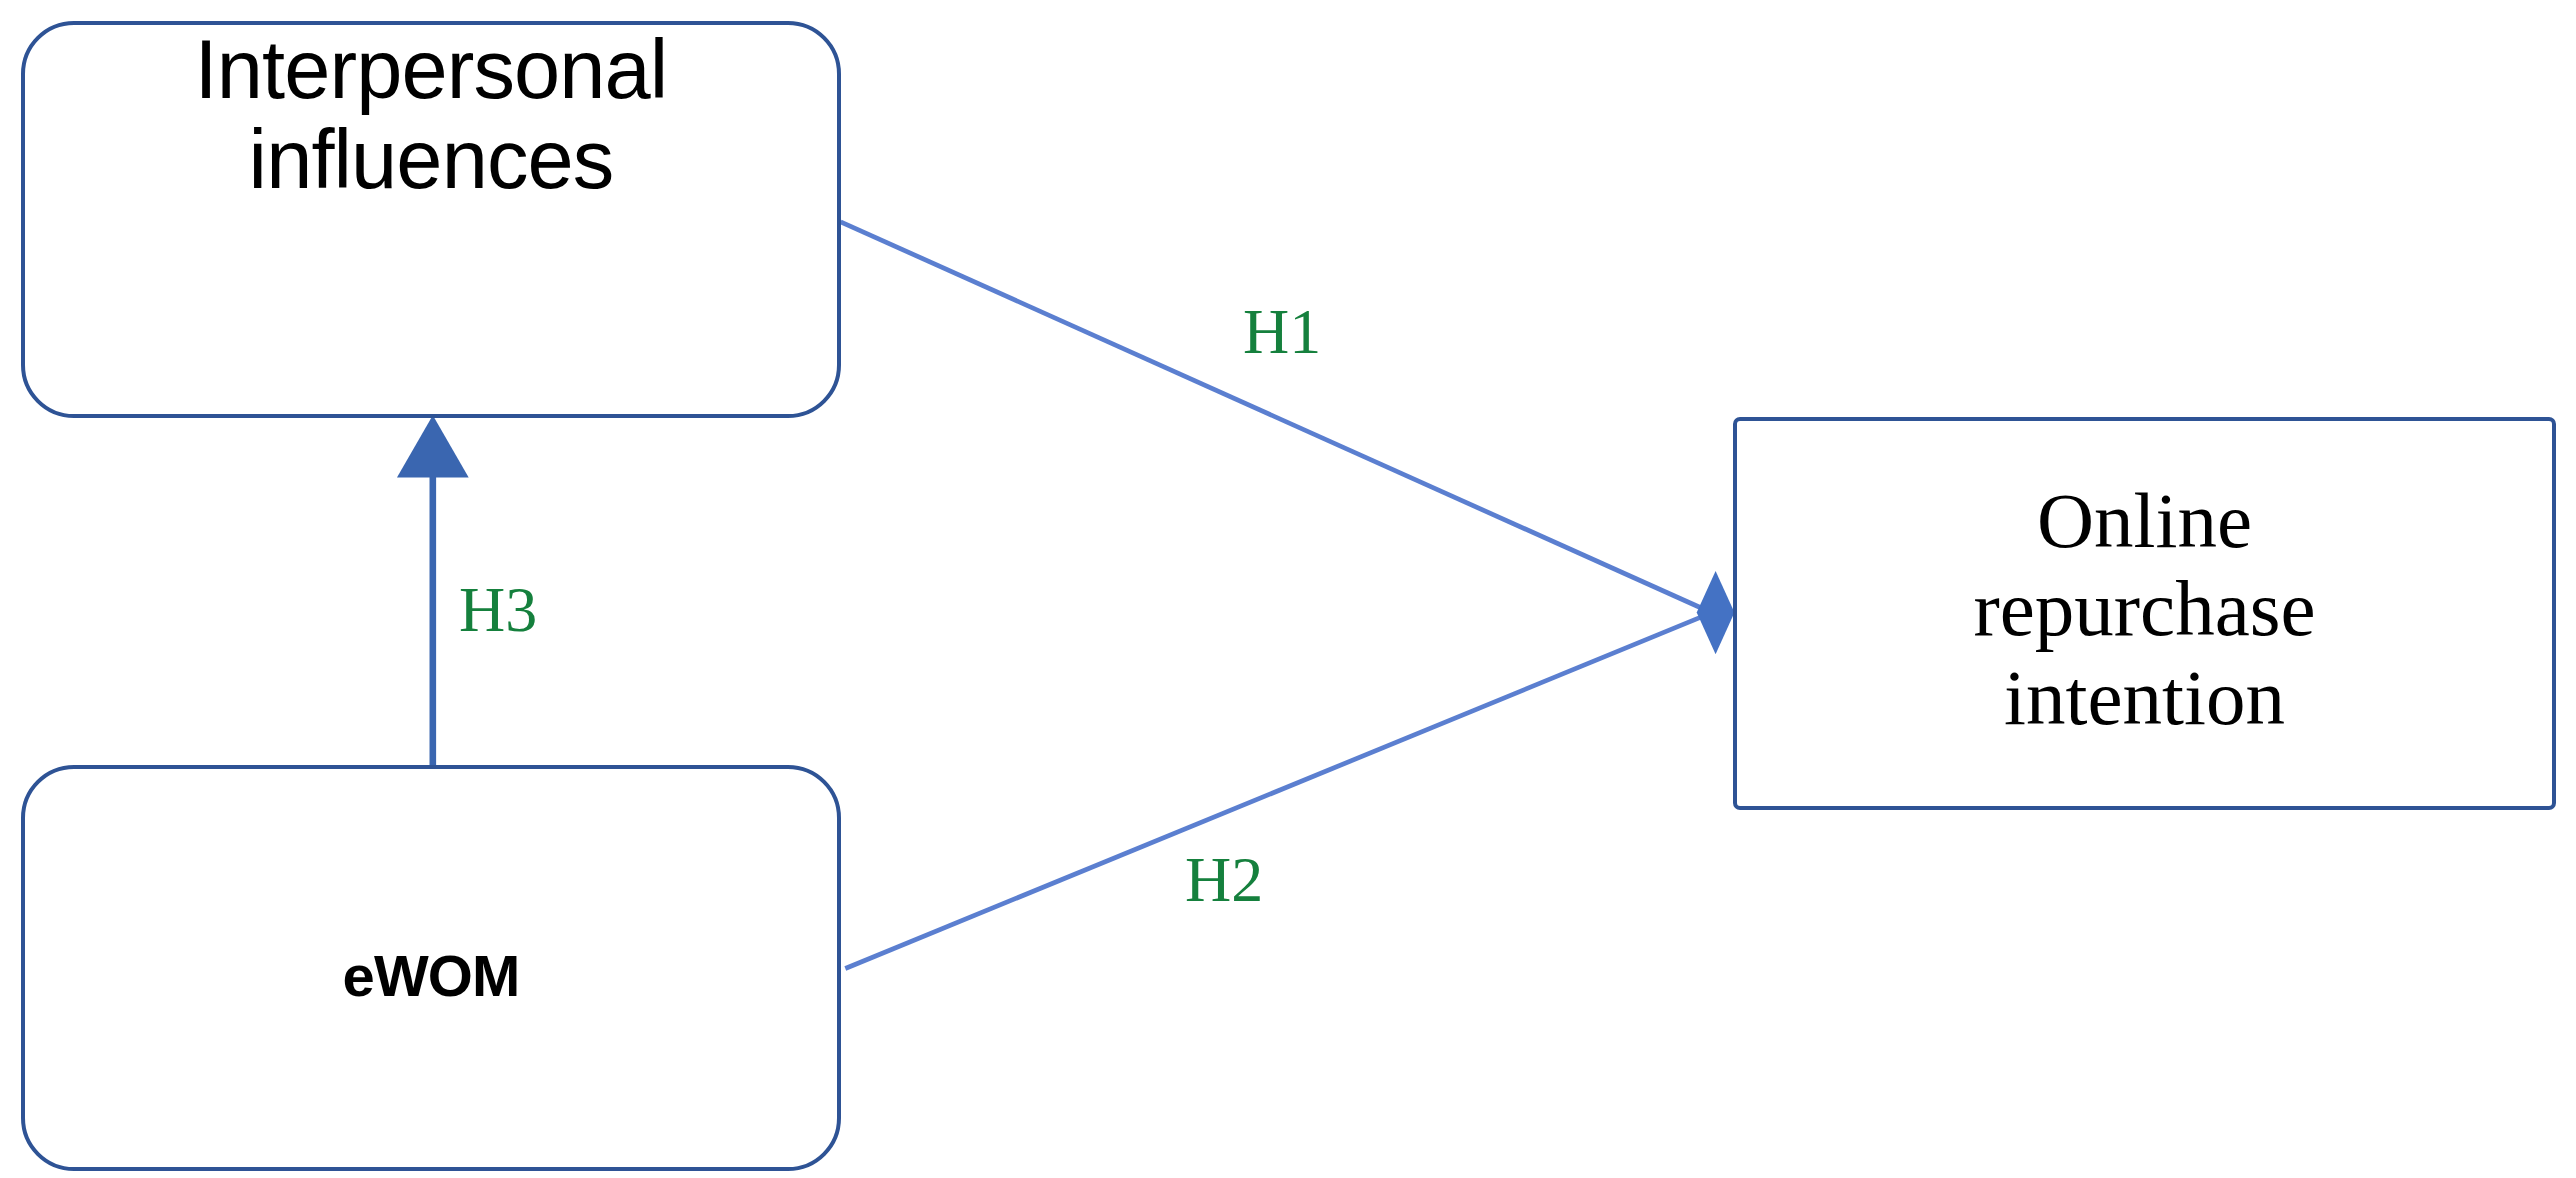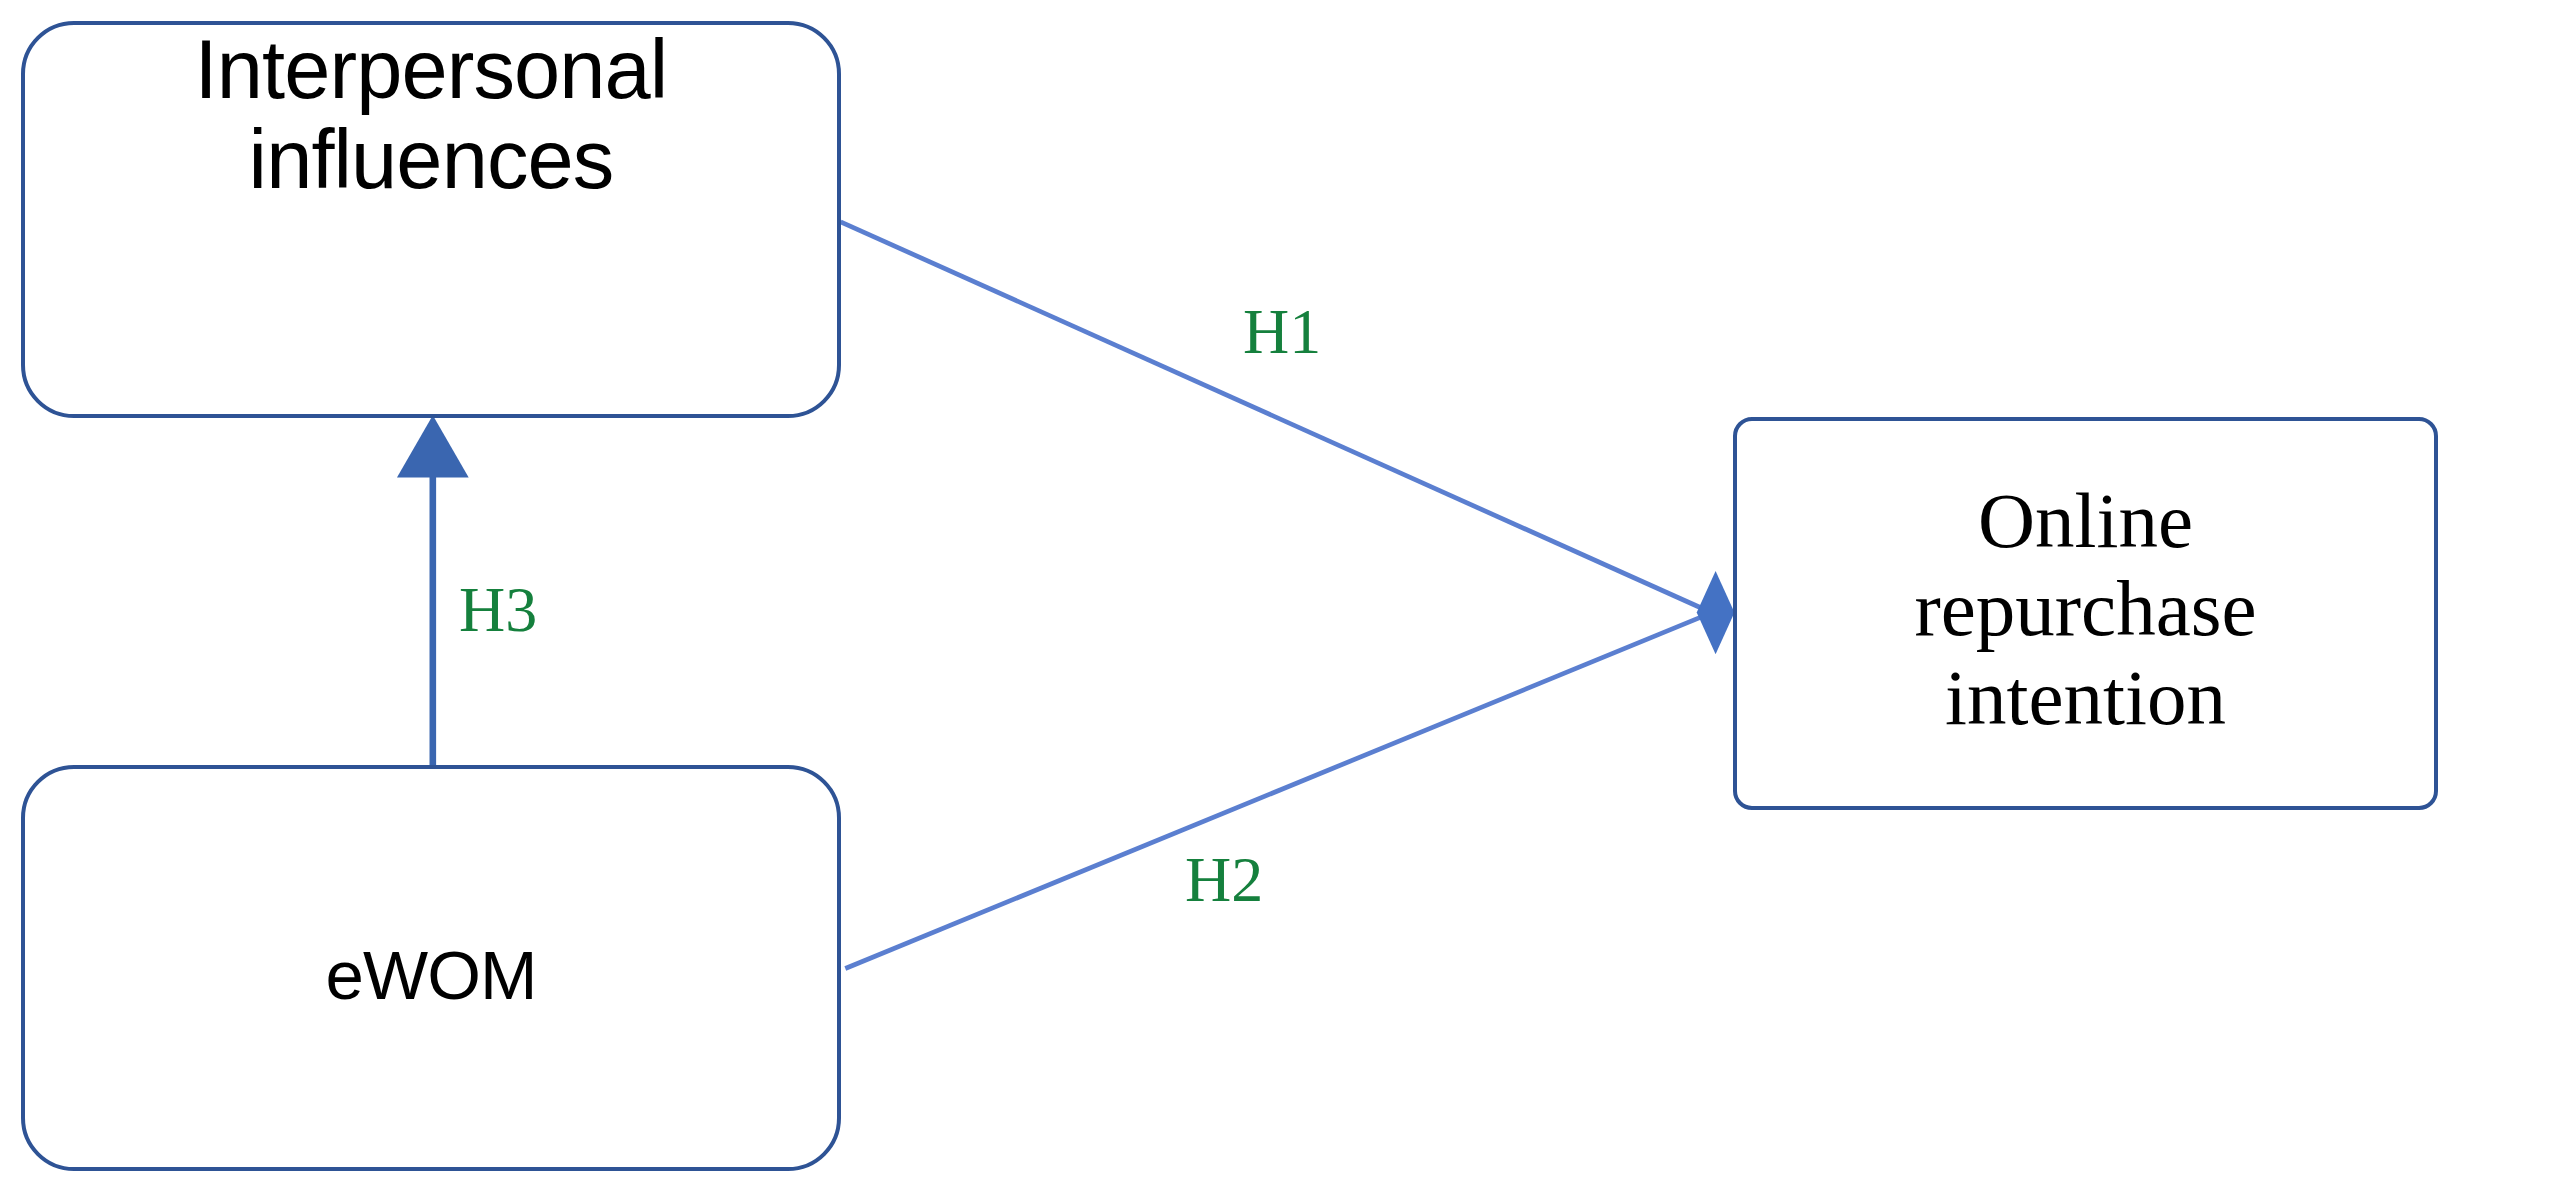--- a/index.html
+++ b/index.html
@@ -54,35 +54,35 @@
   #node-ewom {
     left: 21px;
     top: 765px;
     width: 820px;
     height: 406px;
     border: 4.7px solid #2E5395;
     border-radius: 53px;
   }
   #node-ewom .node-label {
     font-family: "Liberation Sans", sans-serif;
-    font-size: 69px;
+    font-size: 58px;
     line-height: 1.08;
-    font-weight: 400;
+    font-weight: 700;
     letter-spacing: -0.9px;
     transform: translateY(7.6px);
   }
 
   
   #node-repurchase {
     left: 1733px;
     top: 417px;
-    width: 705px;
+    width: 823px;
     height: 393px;
     border: 4.7px solid #2E5395;
-    border-radius: 19px;
+    border-radius: 7px;
   }
   #node-repurchase .node-label {
     font-family: "Liberation Serif", "DejaVu Serif", serif;
     font-size: 79px;
     line-height: 1.12;
     font-weight: 400;
     transform: translateY(-3.8px);
   }
 
   

